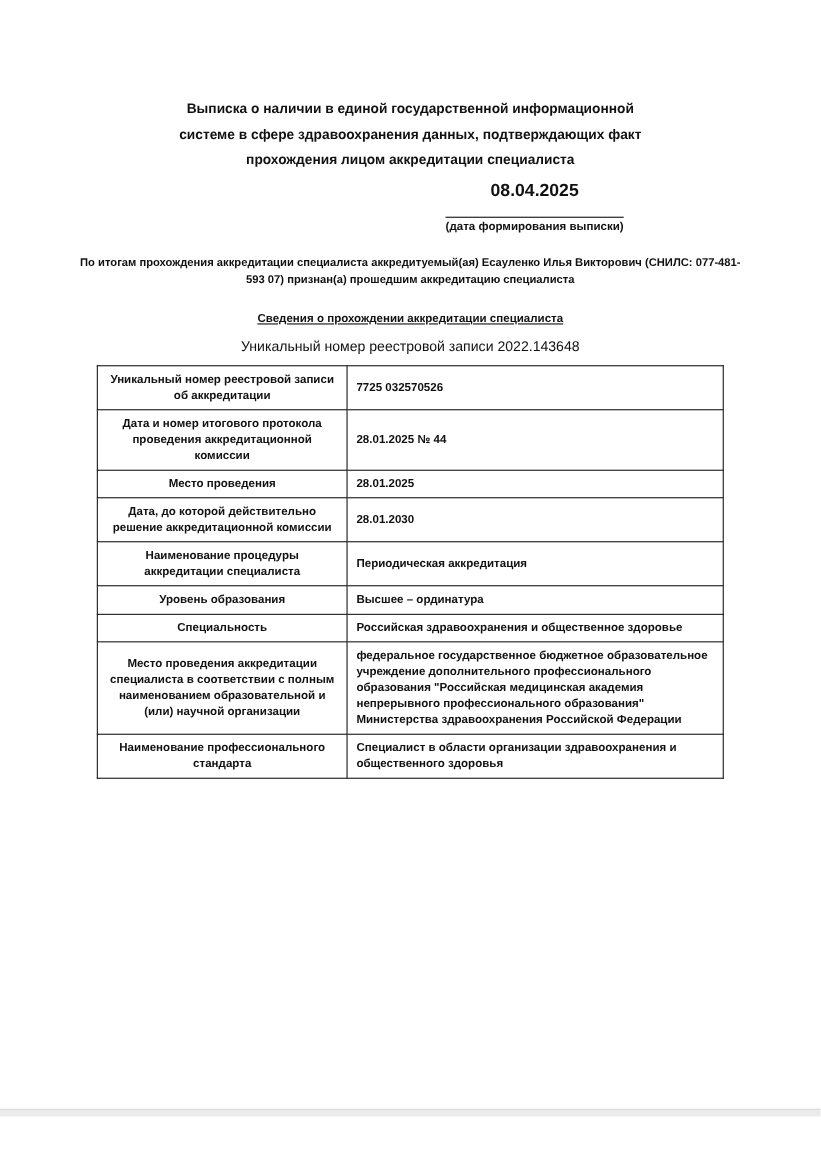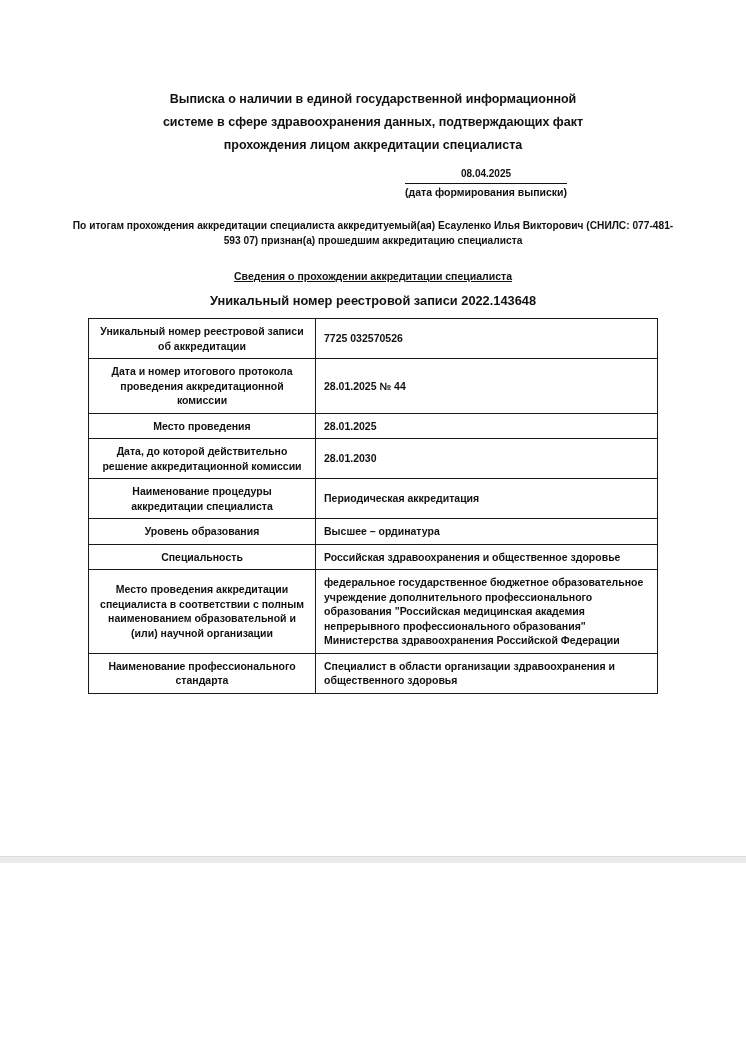--- a/index.html
+++ b/index.html
@@ -7,21 +7,21 @@
     padding: 0;
     width: 746px;
     height: 1058px;
     background: #ffffff;
     overflow: hidden;
     font-family: "Liberation Sans", "DejaVu Sans", sans-serif;
   }
   .page {
     position: relative;
     width: 746px;
-    height: 863px;
+    height: 1015px;
     padding-top: 88px;
     box-sizing: border-box;
     color: #111111;
   }
   .doc-title {
     text-align: center;
     font-weight: bold;
     font-size: 12.5px;
     line-height: 23px;
     color: #111111;
@@ -32,23 +32,23 @@
     text-align: right;
     padding-right: 179px;
     margin-top: 10px;
   }
   .date-block {
     display: inline-block;
     text-align: center;
   }
   .date-value {
     font-weight: bold;
-    font-size: 10px;
+    font-size: 16px;
     line-height: 14px;
-    padding-bottom: 2px;
+    padding-bottom: 16px;
     border-bottom: 1.5px solid #111111;
   }
   .date-caption {
     font-weight: bold;
     font-size: 10.5px;
     line-height: 14px;
     padding-top: 1px;
   }
 
   .intro {
@@ -64,21 +64,21 @@
     margin-top: 21px;
     text-align: center;
     font-weight: bold;
     font-size: 10.5px;
     line-height: 14px;
     text-decoration: underline;
   }
   .registry-heading {
     margin-top: 9px;
     text-align: center;
-    font-weight: bold;
+    font-weight: normal;
     font-size: 12.8px;
     line-height: 17px;
   }
 
   table.acc-table {
     border-collapse: collapse;
     width: 570px;
     margin: 9px auto 0 auto;
     table-layout: fixed;
   }

